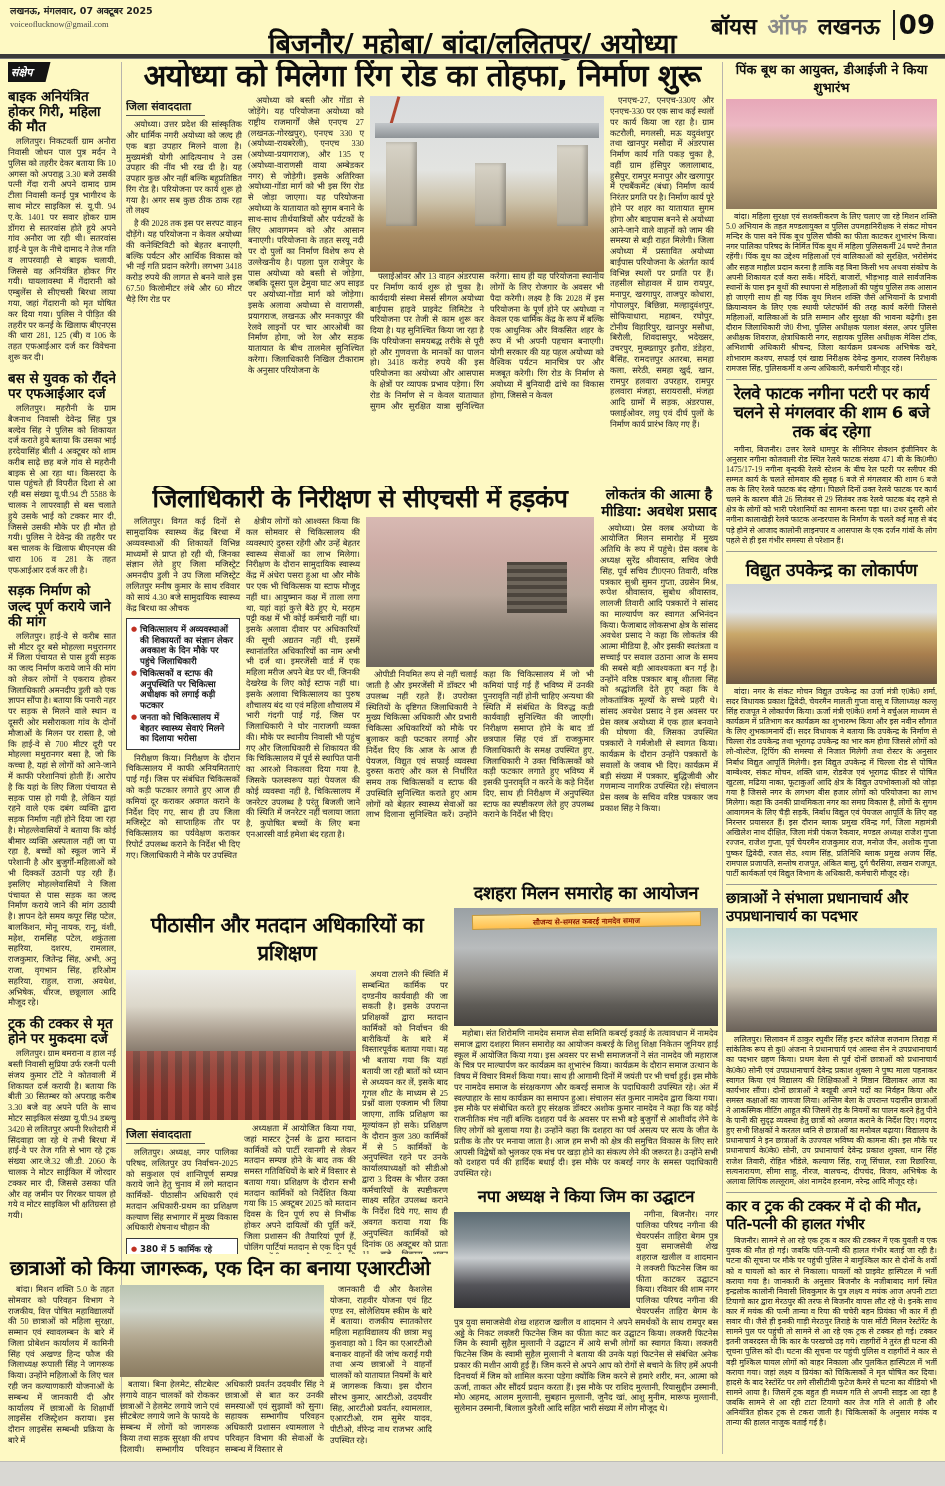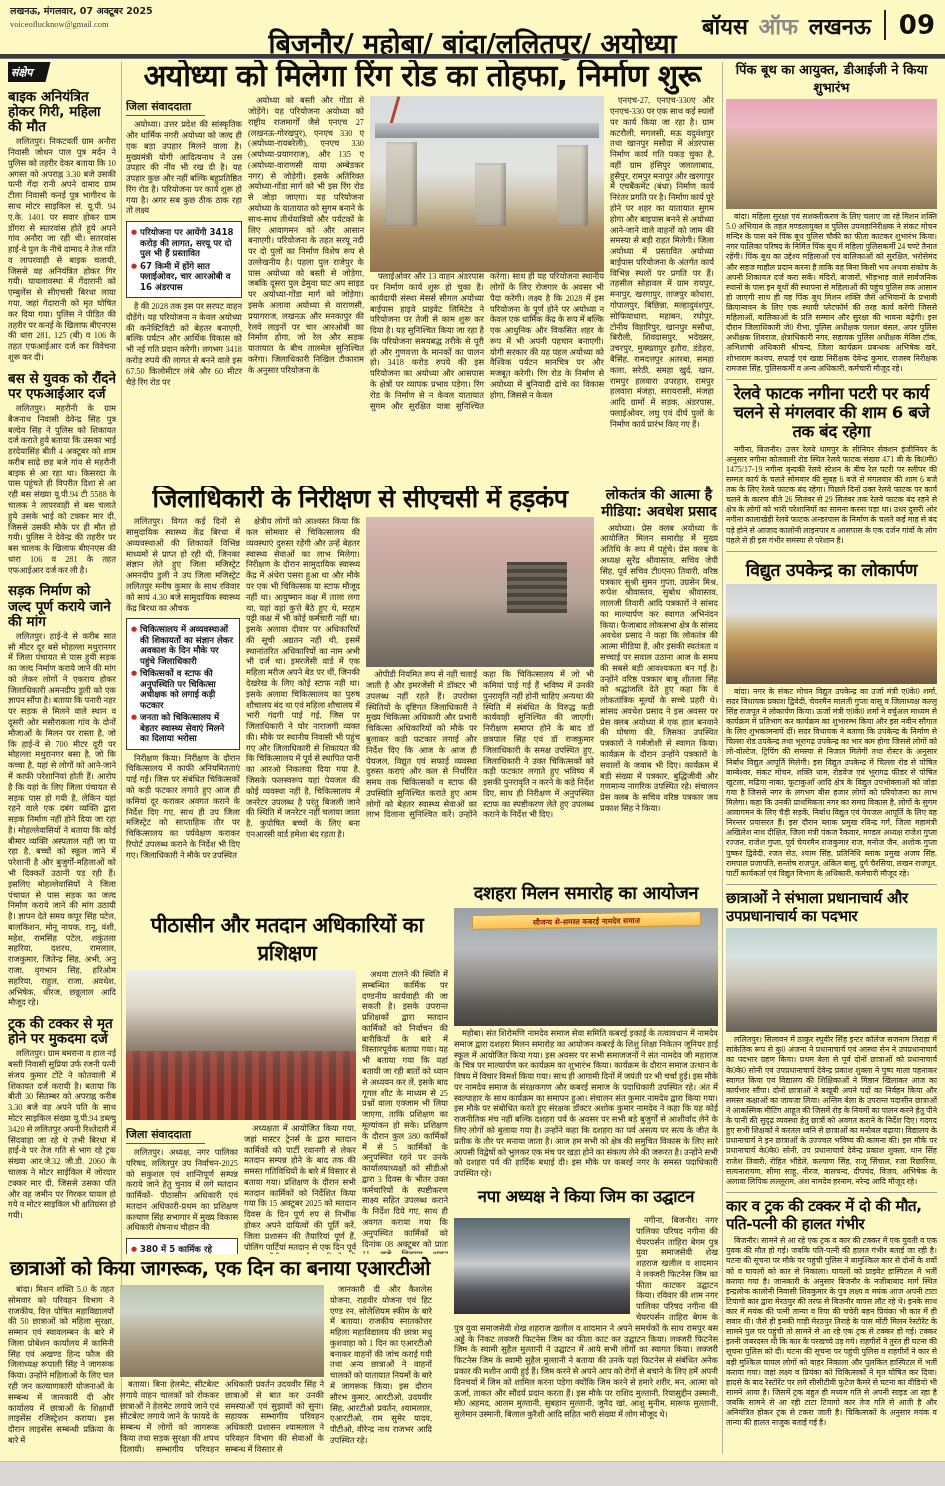--- a/index.html
+++ b/index.html
@@ -6,21 +6,21 @@
   .page{position:relative;width:945px;height:1486px;margin:0 auto;background:#fef9c3;
         font-family:"Liberation Serif",serif;color:#1c1c1c;overflow:hidden;}
   
   .mh{position:absolute;top:4px;left:10px;right:10px;height:46px;}
   .mh-date{font-family:"DejaVu Sans",sans-serif;font-weight:700;font-size:9.5px;color:#222;}
   .mh-email{font-size:8.5px;color:#444;margin-top:2px;}
   .mh-center{position:absolute;left:50%;top:20px;transform:translateX(-50%);
              font-family:"DejaVu Sans",sans-serif;font-weight:800;font-size:27px;color:#0d0d0d;white-space:nowrap;}
   .mh-right{position:absolute;right:0;top:6px;font-family:"DejaVu Sans",sans-serif;font-weight:800;font-size:22px;color:#101010;white-space:nowrap;}
   .mh-right .pn2{color:#8a8a8a;margin:0 3px;}
-  .mh-right .pgno{border-left:2px solid #222;margin-left:5px;padding-left:13px;font-size:26px;margin-top:46px;}
+  .mh-right .pgno{border-left:2px solid #222;margin-left:5px;padding-left:4px;font-size:26px;margin-top:46px;}
   .mh-rule{position:absolute;top:54px;left:0;right:0;height:4px;background:#3a3a3a;border-bottom:1px solid #777;}
   .vr{position:absolute;top:62px;height:1392px;width:1px;background:#b8b4ad;}
   .vr1{left:121px;} .vr2{left:722px;}
   .footer-band{position:absolute;left:0;right:0;bottom:0;height:24px;background:#d9d8d3;border-top:1px solid #bdbcb6;}
   
   .bt{font-size:8.3px;line-height:1.3;text-align:justify;color:#242424;text-indent:8px;margin:0 0 2px 0;}
   h1,h2,h3,h4{margin:0;font-family:"DejaVu Sans",sans-serif;font-weight:800;color:#0e0e0e;}
   .byline{display:inline-block;font-family:"DejaVu Sans",sans-serif;font-weight:700;font-size:11px;
           border-bottom:1px solid #555;padding:0 14px 2px 0;margin-bottom:4px;}
   .hlbox{border:1.6px solid #3a3a3a;background:#fff;padding:3px 4px;margin:4px 0;}
@@ -71,21 +71,21 @@
   
   .dussehra{position:absolute;left:454px;top:880px;width:264px;height:302px;overflow:hidden;}
   .d-h{font-size:18px;text-align:center;letter-spacing:-.3px;}
   .d-photo{position:relative;height:118px;margin:4px 0 3px 0;overflow:hidden;
      background:linear-gradient(180deg,#99a0a4 0%,#b9bcbd 34%,#8e8b85 62%,#5f5c57 82%,#474440 100%);padding-left:16px;}
   .d-banner{position:absolute;top:5px;left:7%;width:86%;background:linear-gradient(#ffe08a,#ffbf4d);
      color:#8a1a00;font-family:"DejaVu Sans",sans-serif;font-weight:700;font-size:7.5px;text-align:center;
      padding:1.5px 0;border:1px solid #c89b3c;transform:rotate(-1deg);}
   
   .gym{position:absolute;left:454px;top:1184px;width:264px;height:276px;overflow:hidden;}
-  .g-h{font-size:16.5px;text-align:center;letter-spacing:-.3px;margin-bottom:9px;}
+  .g-h{font-size:16.5px;text-align:center;letter-spacing:-.3px;margin-bottom:3px;}
   .g-photo{float:left;width:176px;height:96px;margin:2px 6px 2px 0;
      background:linear-gradient(180deg,#5a6a72 0%,#8a949a 28%,#c9cdd0 48%,#55555a 76%,#333336 100%);}
   
   .arto{position:absolute;left:8px;top:1254px;width:424px;height:206px;overflow:hidden;}
   .a-h{font-size:20px;text-align:center;white-space:nowrap;letter-spacing:-.4px;}
   .a-wrap{display:flex;gap:6px;margin-top:4px;}
   .a-c1{width:106px;} .a-mid{width:204px;} .a-c4{width:102px;}
   .a-photo{height:92px;margin-bottom:3px;
      background:linear-gradient(180deg,#b9c4b2 0%,#cfd4c9 28%,#b5ab94 55%,#9b8d73 80%,#8a7b60 100%);}
   
@@ -143,24 +143,20 @@
       <p class="bt">ललितपुर। ग्राम बमराना व हाल नई बस्ती निवासी सुप्रिया उर्फ रजनी पत्नी संजय कुमार टोंटे ने कोतवाली में शिकायत दर्ज करायी है। बताया कि बीती 30 सितम्बर को अपराह्न करीब 3.30 बजे वह अपने पति के साथ मोटर साइकिल संख्या यू.पी.94 डब्ल्यु 3420 से ललितपुर अपनी रिश्तेदारी में सिंदवाहा जा रहे थे तभी बिरधा में हाई-वे पर तेज गति से भाग रहे ट्रक संख्या आर.जे.32 जी.डी. 2060 के चालक ने मोटर साईकिल में जोरदार टक्कर मार दी, जिससे उसका पति और वह जमीन पर गिरकर घायल हो गये व मोटर साइकिल भी क्षतिग्रस्त हो गयी।</p>
     </div>
   </aside>
 
   <section class="lead">
     <h1 class="lead-h">अयोध्या को मिलेगा रिंग रोड का तोहफा, निर्माण शुरू</h1>
     <div class="lead-cols">
       <div class="l-c1">
         <span class="byline">जिला संवाददाता</span>
         <p class="bt">अयोध्या। उत्तर प्रदेश की सांस्कृतिक और धार्मिक नगरी अयोध्या को जल्द ही एक बड़ा उपहार मिलने वाला है। मुख्यमंत्री योगी आदित्यनाथ ने उस उपहार की नींव भी रख दी है। यह उपहार कुछ और नहीं बल्कि बहुप्रतिष्ठित रिंग रोड है। परियोजना पर कार्य शुरू हो गया है। अगर सब कुछ ठीक ठाक रहा तो लक्ष्य</p>
-        <div class="hlbox">
-          <div class="hl">परियोजना पर आयेंगी 3418 करोड़ की लागत, सरयू पर दो पुल भी हैं प्रस्तावित</div>
-          <div class="hl">67 किमी में होंगे सात फ्लाईओवर, चार आरओबी व 16 अंडरपास</div>
-        </div>
         <p class="bt">है की 2028 तक इस पर सरपट वाहन दौड़ेंगे। यह परियोजना न केवल अयोध्या की कनेक्टिविटी को बेहतर बनाएगी, बल्कि पर्यटन और आर्थिक विकास को भी नई गति प्रदान करेगी। लगभग 3418 करोड़ रुपये की लागत से बनने वाले इस 67.50 किलोमीटर लंबे और 60 मीटर चैड़े रिंग रोड पर</p>
       </div>
       <div class="l-c2">
         <p class="bt">अयोध्या को बस्ती और गोंडा से जोड़ेंगे। यह परियोजना अयोध्या को राष्ट्रीय राजमार्गों जैसे एनएच 27 (लखनऊ-गोरखपुर), एनएच 330 ए (अयोध्या-रायबरेली), एनएच 330 (अयोध्या-प्रयागराज), और 135 ए (अयोध्या-वाराणसी वाया अम्बेडकर नगर) से जोड़ेगी। इसके अतिरिक्त अयोध्या-गोंडा मार्ग को भी इस रिंग रोड से जोड़ा जाएगा। यह परियोजना अयोध्या के यातायात को सुगम बनाने के साथ-साथ तीर्थयात्रियों और पर्यटकों के लिए आवागमन को और आसान बनाएगी। परियोजना के तहत सरयू नदी पर दो पुलों का निर्माण विशेष रूप से उल्लेखनीय है। पहला पुल राजेपुर के पास अयोध्या को बस्ती से जोड़ेगा, जबकि दूसरा पुल ढेमुवा घाट अप साइड पर अयोध्या-गोंडा मार्ग को जोड़ेगा। इसके अलावा अयोध्या से वाराणसी, प्रयागराज, लखनऊ और मनकापुर की रेलवे लाइनों पर चार आरओबी का निर्माण होगा, जो रेल और सड़क यातायात के बीच तालमेल सुनिश्चित करेगा। जिलाधिकारी निखिल टीकाराम के अनुसार परियोजना के</p>
       </div>
       <div class="l-mid">
         <div class="lead-photo">
           <div class="crane"></div>
           <div class="beam"></div>
           <div class="pillar pl1"></div>

